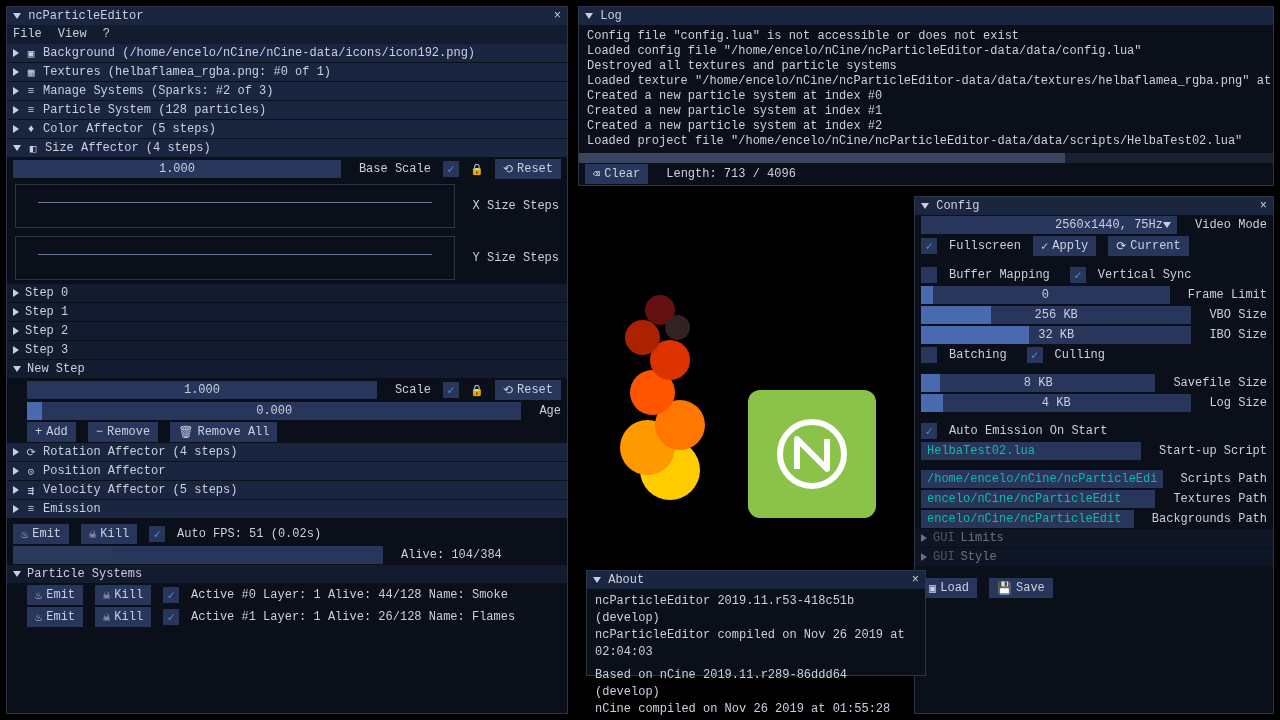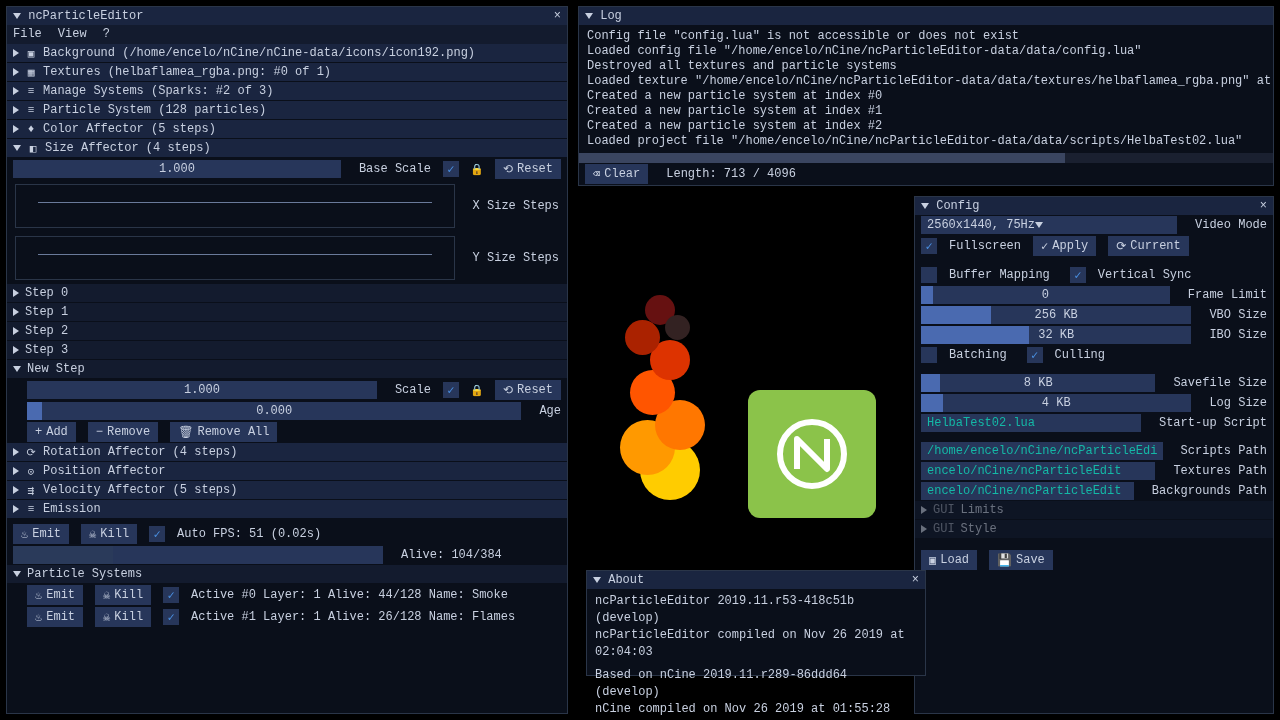--- a/index.html
+++ b/index.html
@@ -18,21 +18,21 @@
 .input-num { background: #27365a; color: #c8d0e0; border: none; padding: 2px 4px; text-align: center; height: 18px; }
 .input-text { background: #27365a; color: #14b8a6; border: none; padding: 2px 6px; height: 18px; }
 .btn { background: #27365a; color: #c8d0e0; border: none; padding: 2px 8px; height: 20px; cursor: pointer; display: inline-flex; align-items: center; gap: 4px; }
 .checkbox { width: 16px; height: 16px; background: #27365a; display: inline-flex; align-items: center; justify-content: center; cursor: pointer; }
 .checkbox.checked::after { content: '✓'; color: #4a90e2; font-weight: bold; }
 .slider { background: #27365a; height: 18px; position: relative; }
 .slider-fill { background: #4a6ab0; height: 100%; }
 .slider-text { position: absolute; top: 0; left: 0; right: 0; text-align: center; line-height: 18px; }
 .plot { background: #0a0f1a; border: 1px solid #2a3548; height: 44px; position: relative; }
 .plot-line { position: absolute; left: 5%; right: 5%; top: 50%; height: 1px; background: #6a7a9a; }
-.dropdown { background: #27365a; padding: 2px 6px; height: 18px; display: flex; justify-content: flex-start; align-items: center; cursor: pointer; }
+.dropdown { background: #27365a; padding: 2px 6px; height: 18px; display: flex; justify-content: flex-end; align-items: center; cursor: pointer; }
 .logtext { padding: 4px 8px; line-height: 15px; white-space: pre; overflow: hidden; }
 .scrollbar-h { height: 10px; background: #1a2030; }
 .scrollbar-thumb { background: #3a4560; height: 100%; width: 70%; }
 .viewport-logo { position: absolute; left: 748px; top: 390px; width: 128px; height: 128px; background: #8bc34a; border-radius: 12px; display: flex; align-items: center; justify-content: center; }
 .fire { position: absolute; left: 600px; top: 280px; width: 150px; height: 250px; }
 .fire-blob { position: absolute; border-radius: 50%; }
 .label-right { margin-left: 6px; white-space: nowrap; }
 </style>
 </head>
 <body>
@@ -332,20 +332,24 @@
       </div>
       <span class="label-right">Savefile Size</span>
     </div>
   <div class="row">
       <div class="slider" style="flex:1">
         <div class="slider-fill" style="width:8%"></div>
         <div class="slider-text">4 KB</div>
       </div>
       <span class="label-right">Log Size</span>
     </div>
+  <div class="row" style="margin-top:8px">
+      <span class="checkbox checked"></span>
+      <span>Auto Emission On Start</span>
+    </div>
   <div class="row">
       <input class="input-text" style="flex: 1 1 0%;" value="HelbaTest02.lua">
       <span class="label-right">Start-up Script</span>
     </div>
   <div class="row" style="margin-top:8px">
       <input class="input-text" style="flex: 1 1 0%;" value="/home/encelo/nCine/ncParticleEdit">
       <span class="label-right">Scripts Path</span>
     </div>
   <div class="row">
       <input class="input-text" style="flex: 1 1 0%;" value="encelo/nCine/ncParticleEdit">

